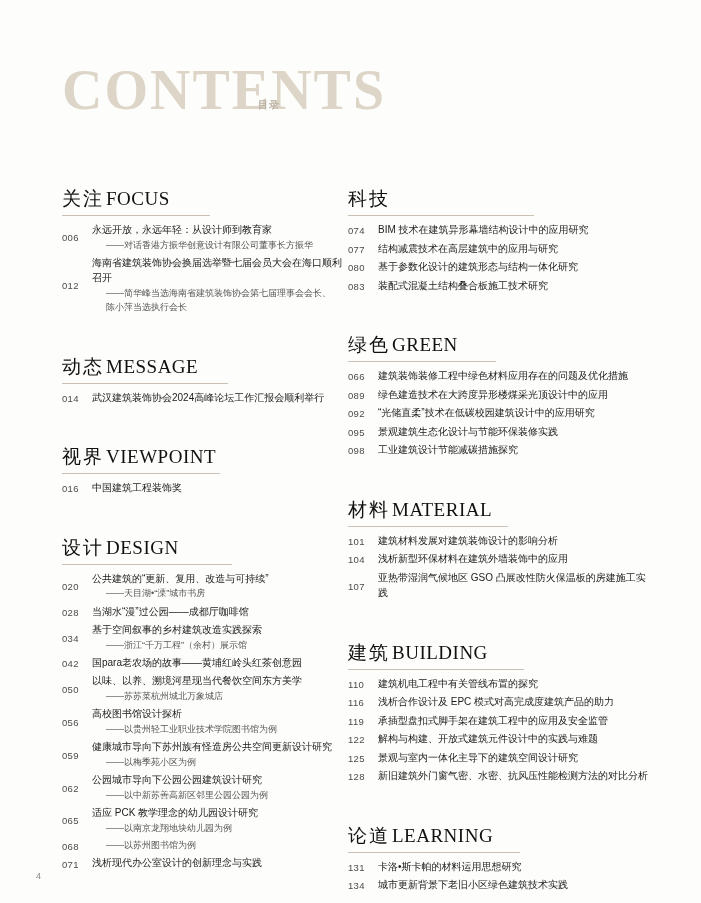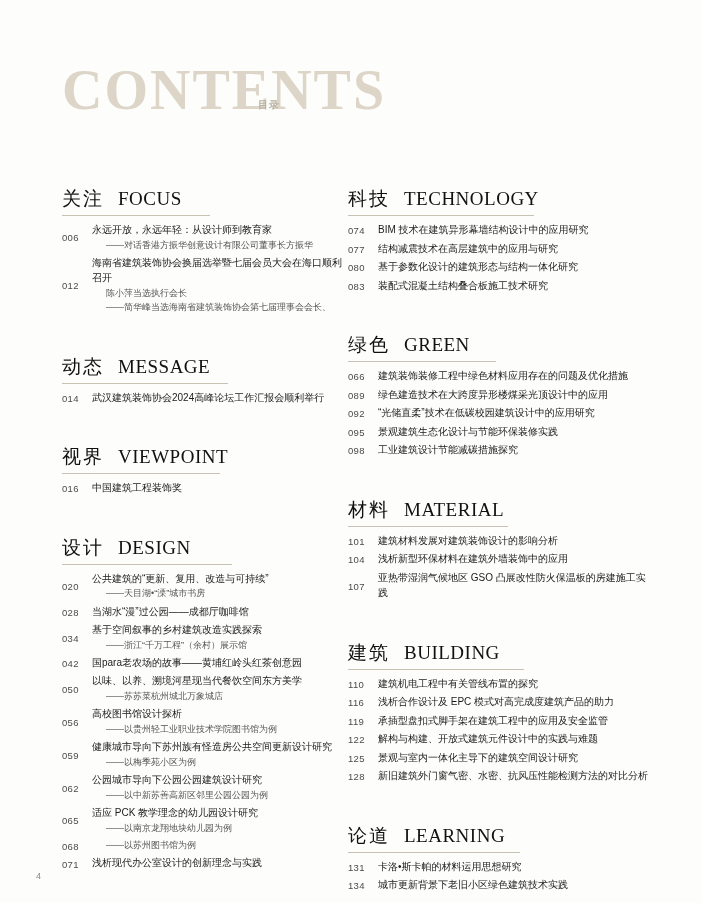--- a/index.html
+++ b/index.html
@@ -54,21 +54,21 @@
     top: 186px;
   }
   .col-left { left: 62px; width: 280px; }
   .col-right { left: 348px; width: 300px; }
 
   .section { margin-bottom: 6px; }
 
   .section-head {
     display: flex;
     align-items: baseline;
-    gap: 14px;
+    gap: 2px;
     margin-bottom: 10px;
     position: relative;
   }
   .sec-cn {
     font-family: "Liberation Serif", serif;
     font-size: 19px;
     font-weight: 400;
     color: #111;
     letter-spacing: 2px;
   }
@@ -146,22 +146,22 @@
           <div class="entry-page">006</div>
           <div class="entry-body">
             <div class="entry-title">永远开放，永远年轻：从设计师到教育家</div>
             <div class="entry-sub">——对话香港方振华创意设计有限公司董事长方振华</div>
           </div>
         </div>
         <div class="entry">
           <div class="entry-page">012</div>
           <div class="entry-body">
             <div class="entry-title">海南省建筑装饰协会换届选举暨七届会员大会在海口顺利召开</div>
+            <div class="entry-sub">——简华峰当选海南省建筑装饰协会第七届理事会会长、</div>
             <div class="entry-sub">陈小萍当选执行会长</div>
-            <div class="entry-sub">——简华峰当选海南省建筑装饰协会第七届理事会会长、</div>
           </div>
         </div>
         <div class="gap-lg"></div>
       </div>
       <div class="section">
         <div class="section-head">
           <span class="sec-cn">动态</span>
           <span class="sec-en">MESSAGE</span>
           <span class="sec-rule" style="width: 166px;"></span>
         </div>
@@ -266,21 +266,20 @@
             <div class="entry-title">浅析现代办公室设计的创新理念与实践</div>
           </div>
         </div>
         <div class="gap-lg"></div>
       </div>
     </div>
   <div class="col col-right" id="col-right">
       <div class="section">
         <div class="section-head">
           <span class="sec-cn">科技</span>
-          <span class="sec-en">TECHNOLOGY</span>
           <span class="sec-rule" style="width: 186px;"></span>
         </div>
         <div class="entry">
           <div class="entry-page">074</div>
           <div class="entry-body">
             <div class="entry-title">BIM 技术在建筑异形幕墙结构设计中的应用研究</div>
           </div>
         </div>
         <div class="entry">
           <div class="entry-page">077</div>

